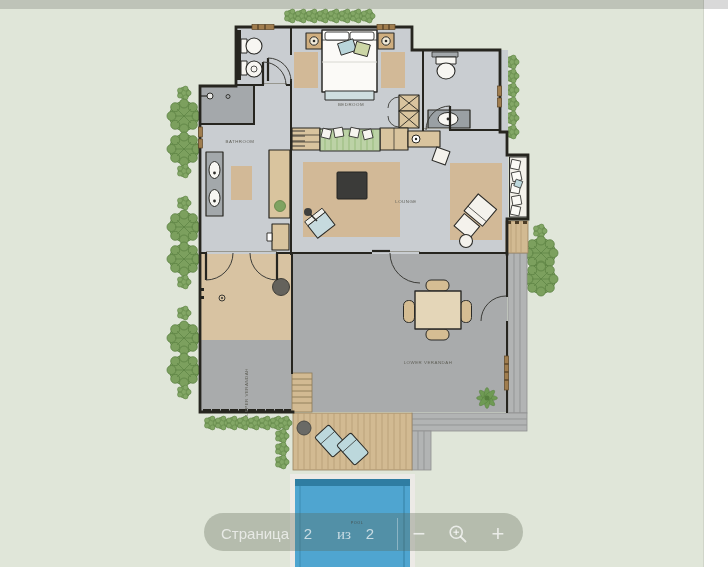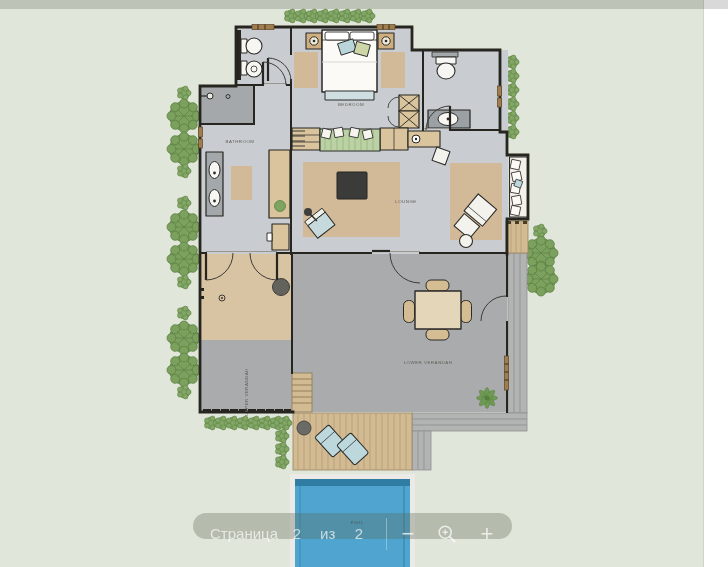--- a/index.html
+++ b/index.html
@@ -3,27 +3,27 @@
 <meta charset="utf-8">
 <style>
   html,body{margin:0;padding:0;}
   body{width:728px;height:567px;overflow:hidden;background:#ffffff;
        font-family:"Liberation Sans", sans-serif;position:relative;}
   .viewer{position:absolute;inset:0;}
   .pdf-page{position:absolute;left:0;top:0;width:703px;height:567px;
             background:#e0e6d9;border-right:1px solid rgba(0,0,0,0.07);}
   .top-bar{position:absolute;left:0;top:0;width:728px;height:9px;
            background:rgba(0,0,0,0.15);}
-  .toolbar{position:absolute;left:193px;top:513px;width:319px;height:26px;
+  .toolbar{position:absolute;left:204px;top:513px;width:319px;height:38px;
            border-radius:21px;background:rgba(90,100,80,0.32);}
   .tb-text{position:absolute;top:0;height:42px;line-height:42px;
            color:rgba(255,255,255,0.68);font-size:15px;}
   .tb-pagelabel{left:17px;}
   .tb-current{left:93px;width:22px;text-align:center;}
-  .tb-of{left:127px;width:26px;}
+  .tb-of{left:127px;width:26px;text-align:center;font-family:Liberation Serif, serif;}
   .tb-total{left:155px;width:22px;text-align:center;}
   .tb-divider{position:absolute;left:193px;top:5px;width:1px;height:32px;
               background:rgba(255,255,255,0.33);}
   .tb-btn{position:absolute;top:0;height:42px;width:30px;background:none;border:none;
           color:rgba(255,255,255,0.72);font-size:22px;font-weight:300;line-height:40px;
           text-align:center;padding:0;cursor:pointer;
           font-family:"Liberation Sans", sans-serif;display:flex;
           align-items:center;justify-content:center;}
   .tb-minus{left:200px;}
   .tb-zoom{left:239px;}

